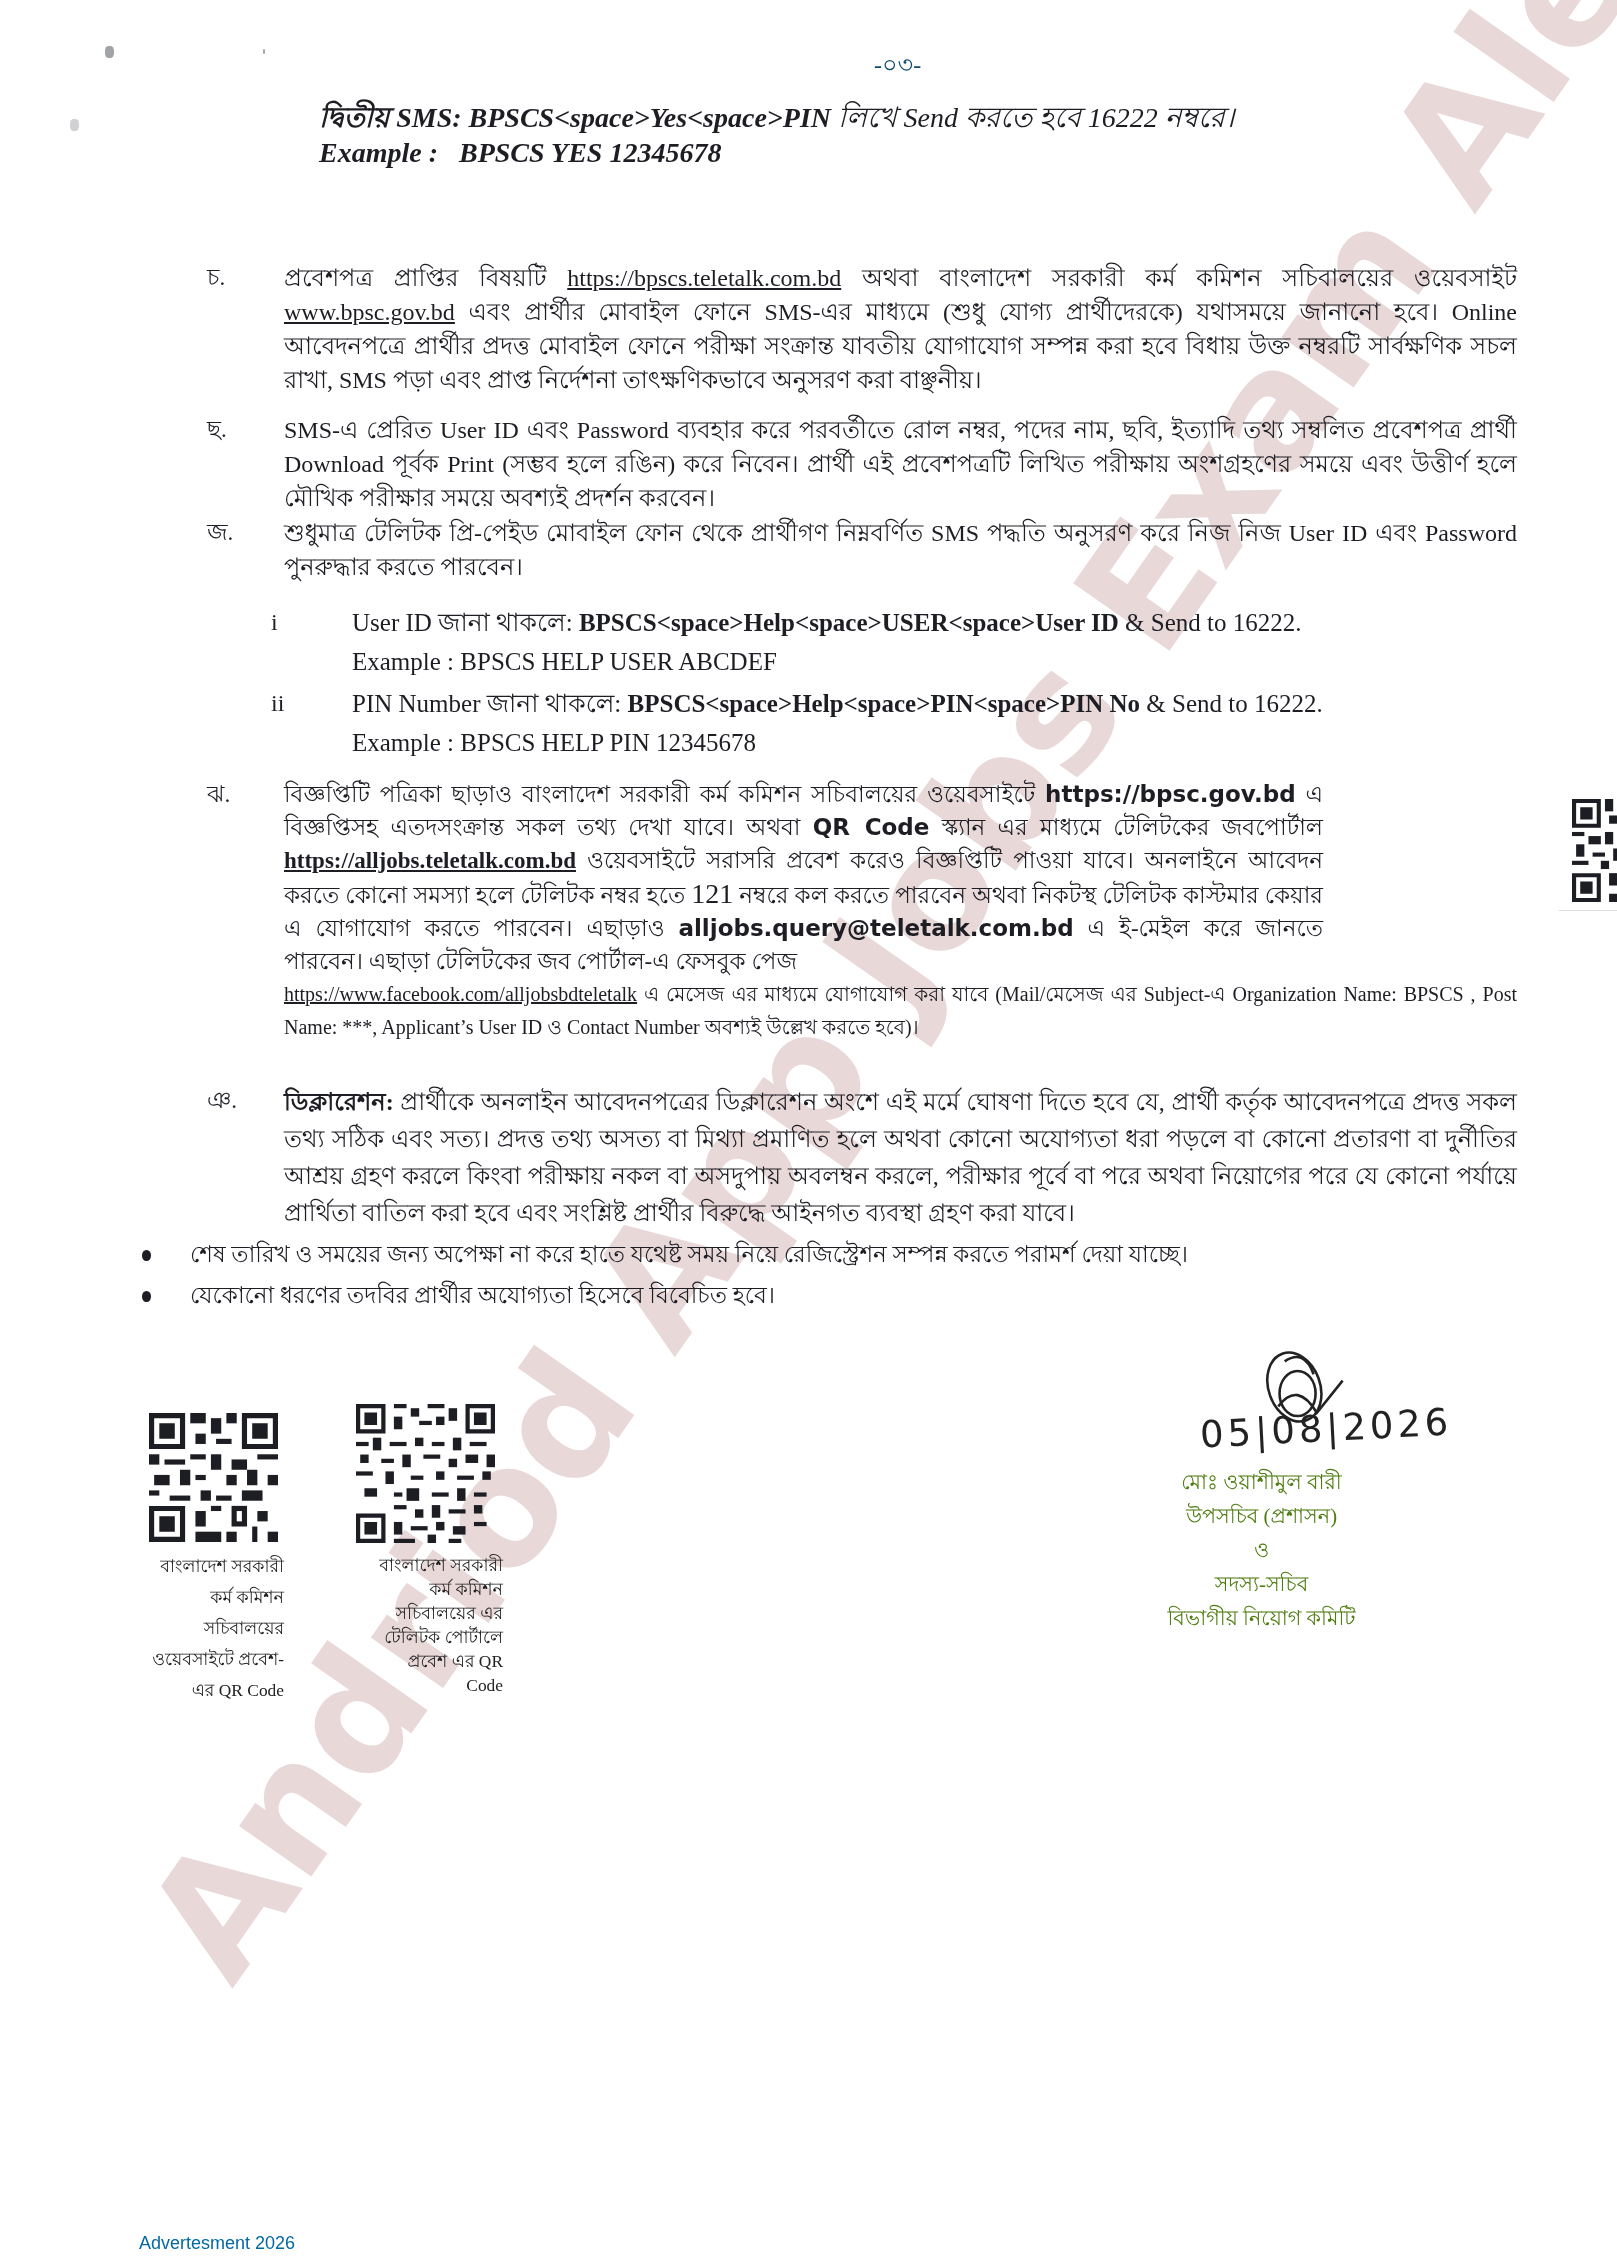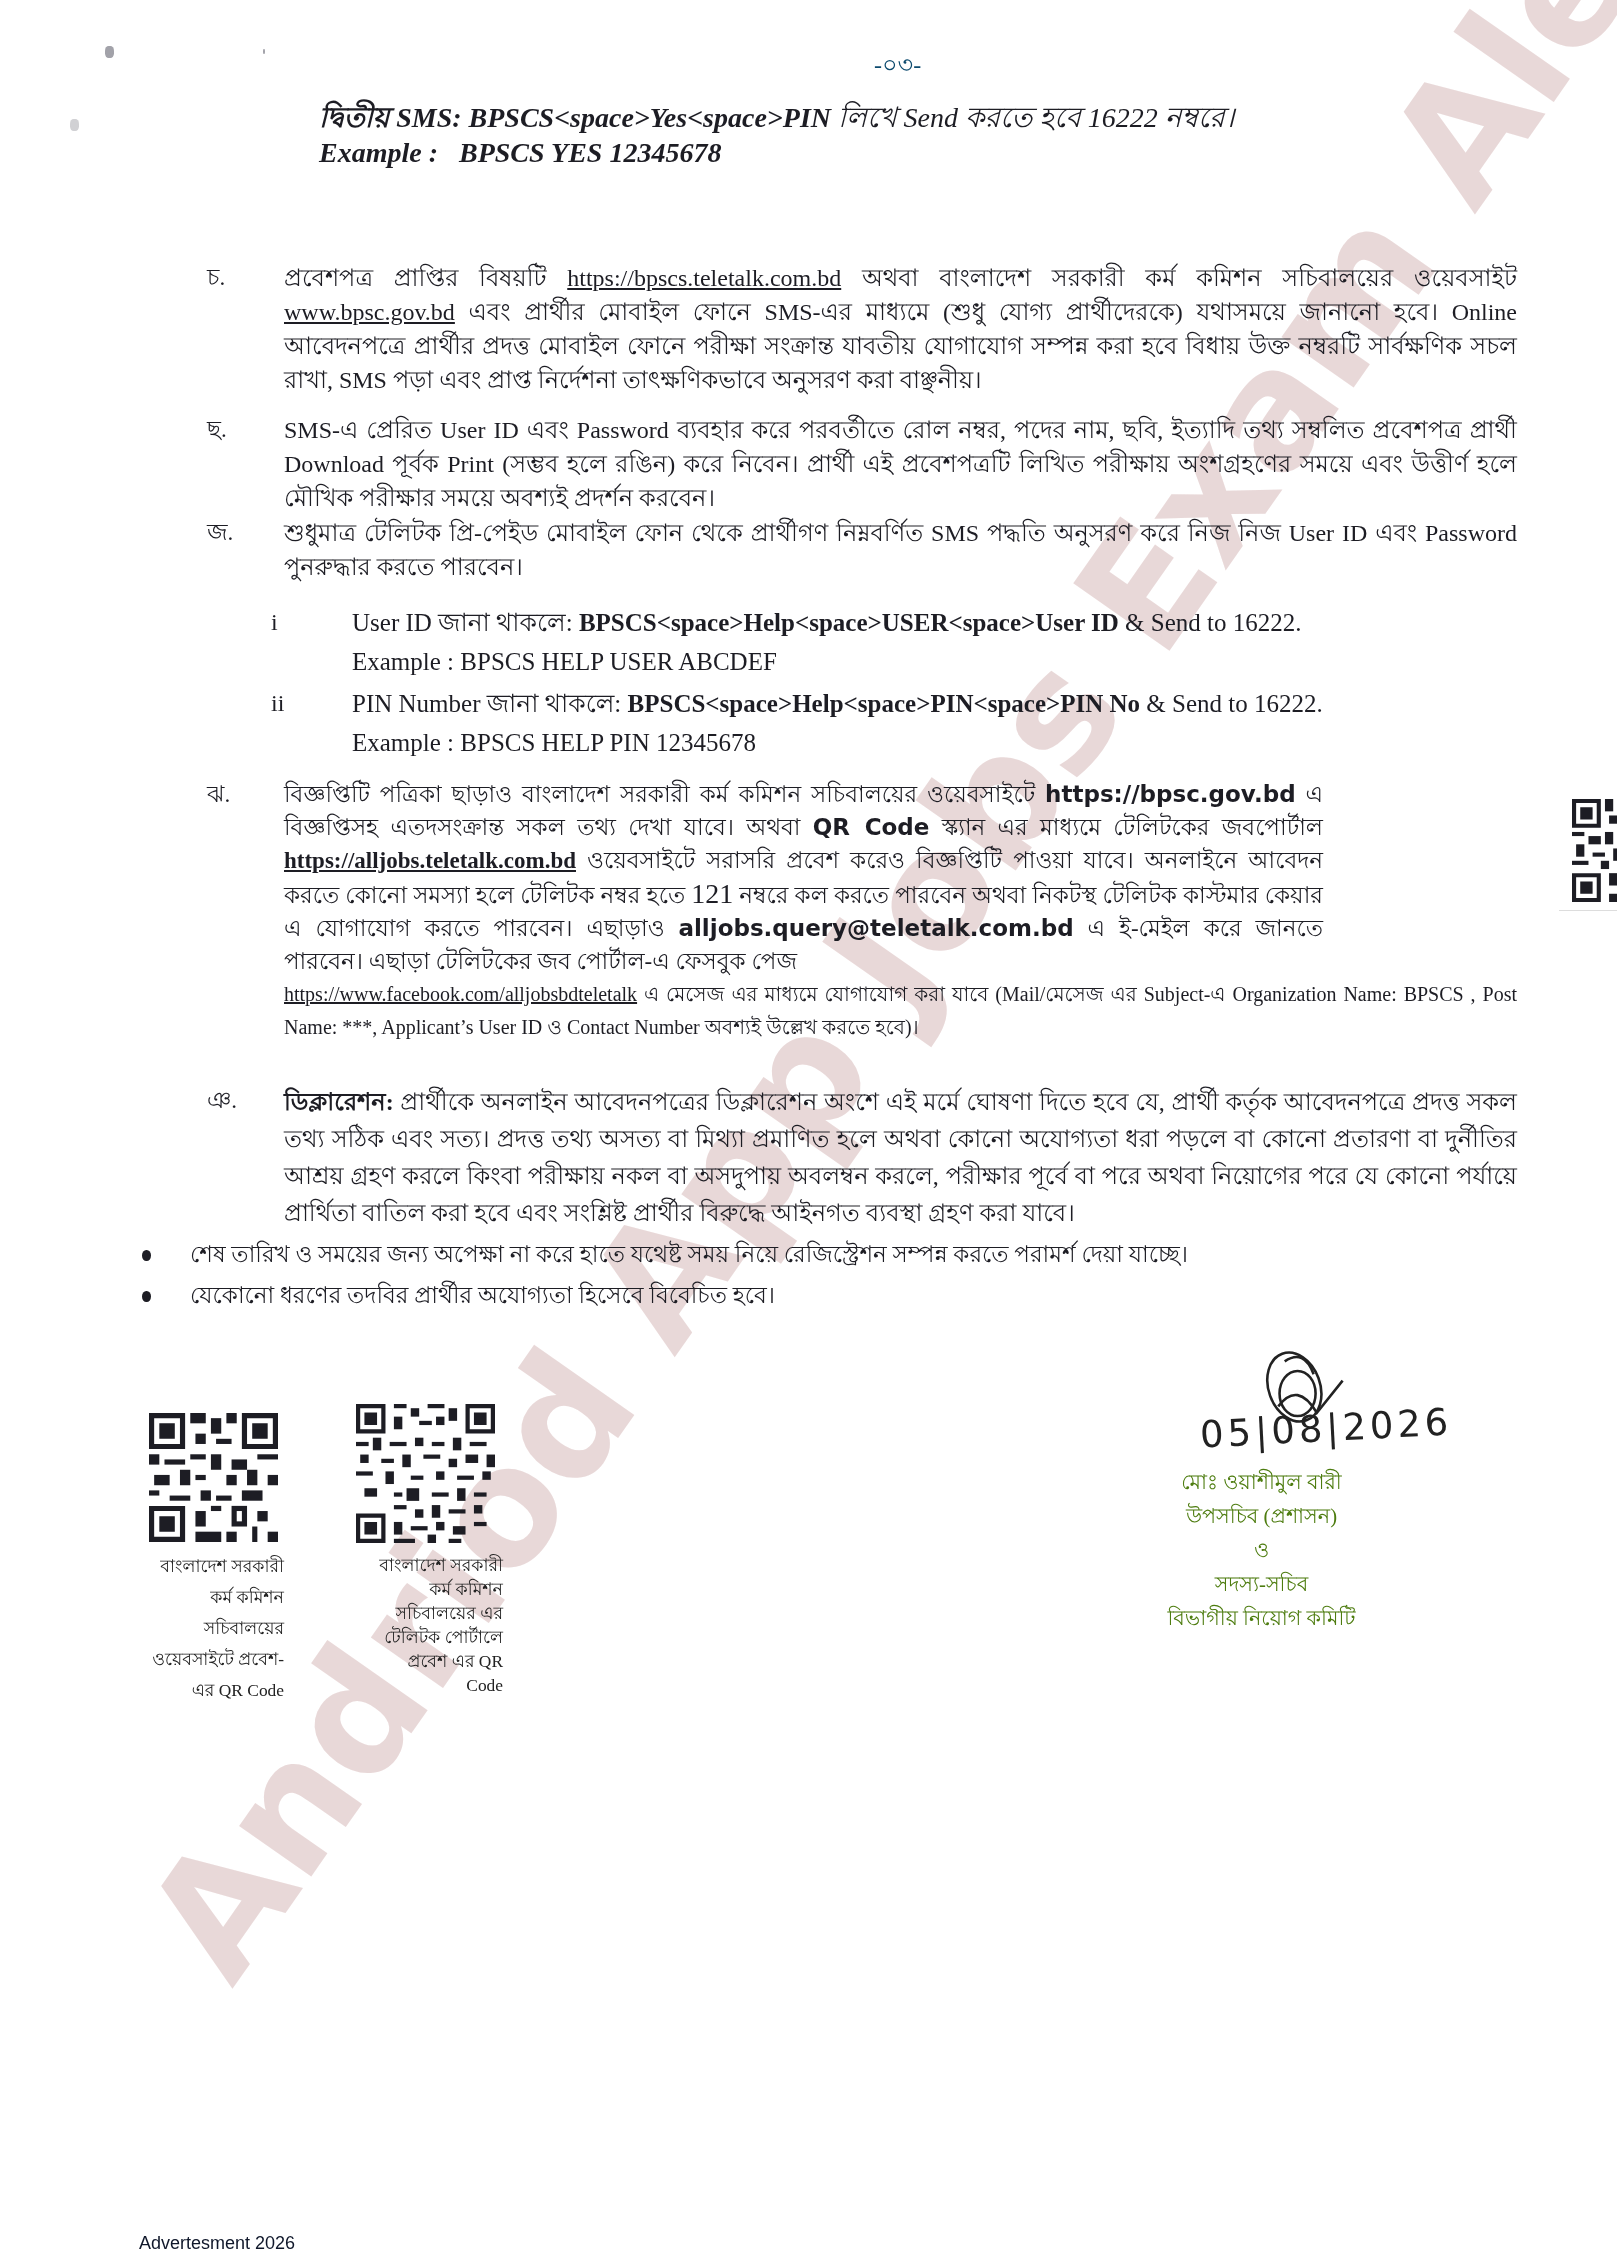--- a/index.html
+++ b/index.html
@@ -39,21 +39,21 @@
   .qr-box { position: absolute; text-align: right; font-size: 17.4px; line-height: 31px; color: #222; }
   .qr-svg { display: block; margin: 0 auto; }
 
   .signature { position: absolute; left: 1149px; top: 1342px; width: 310px; height: 103px; }
   .sign-date { position: absolute; left: 1200px; top: 1407px; font-family: "DejaVu Sans", sans-serif;
                font-size: 37px; color: #222; letter-spacing: 3.9px; transform: rotate(-3deg); }
   .sign-block { position: absolute; left: 1126px; top: 1465px; width: 271px; text-align: center;
                 font-size: 20.7px; line-height: 34px; color: #4d7c0f; }
 
   .footer { position: absolute; left: 139px; top: 2233px; font-family: "Liberation Sans", sans-serif;
-            font-size: 18px; color: #0f172a; }
+            font-size: 18px; color: #0369a1; }
 
   .watermark { position: absolute; left: 110px; top: 1904px; font-family: "DejaVu Sans", sans-serif;
                font-weight: bold; font-size: 161px; color: #e5d2d2; white-space: nowrap;
                transform-origin: left top; transform: rotate(-55deg); opacity: .85; pointer-events: none; }
 </style>
 </head>
 <body>
 
 <div class="page">
 

